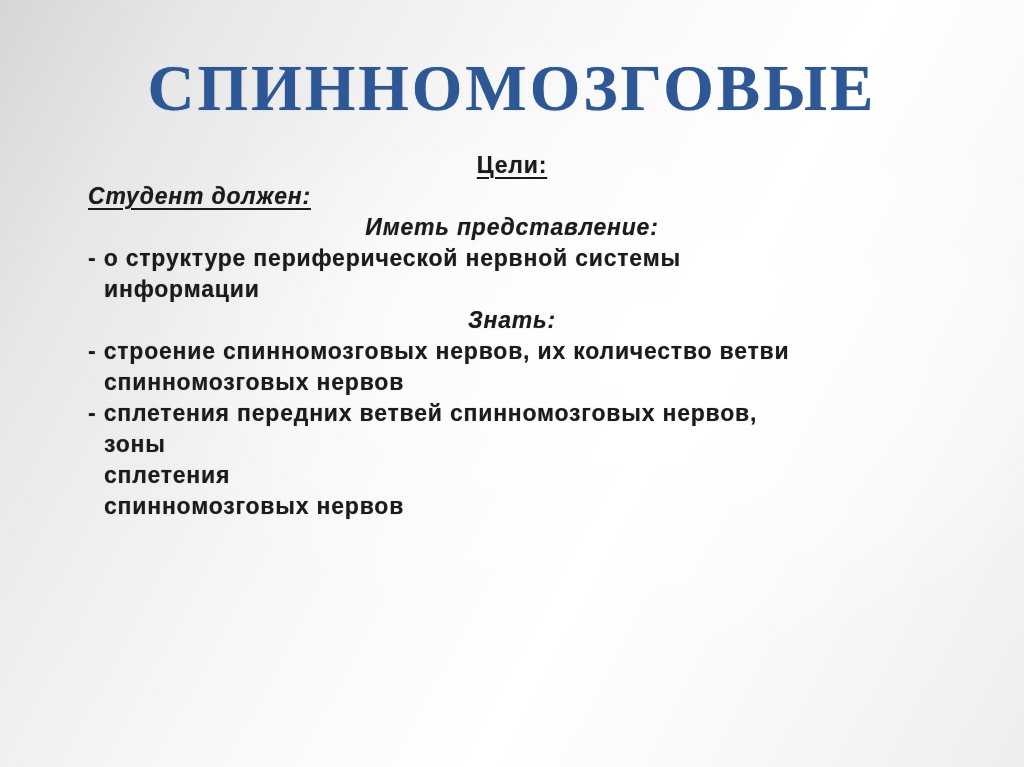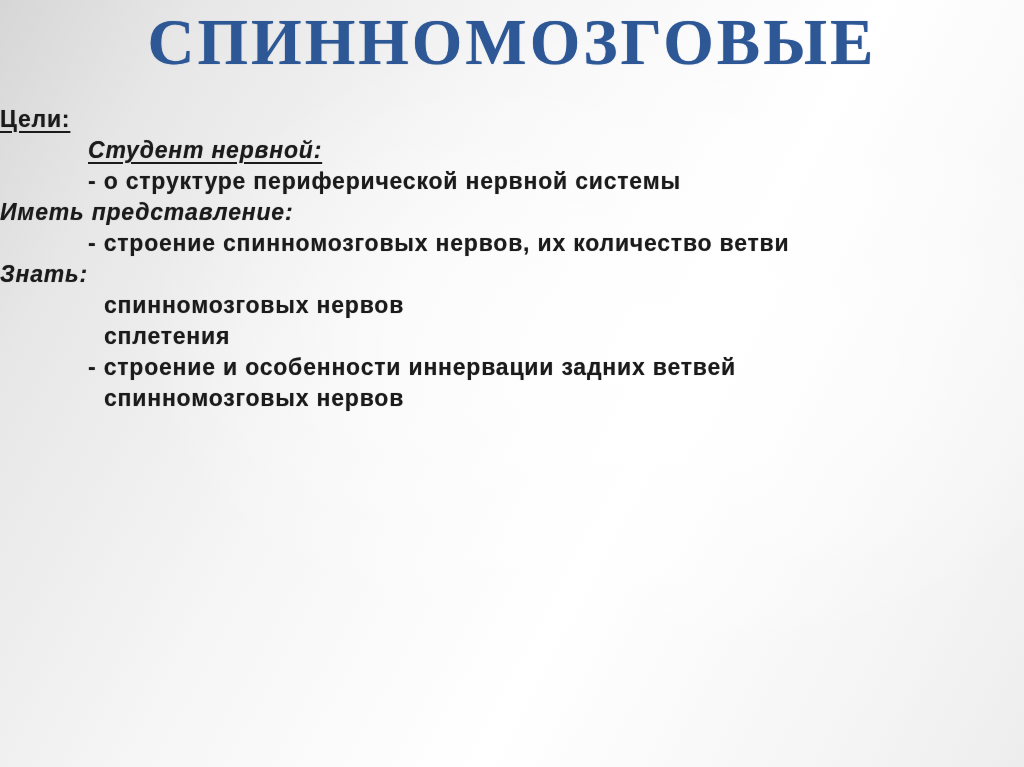--- a/index.html
+++ b/index.html
@@ -11,59 +11,62 @@
     position: relative;
     width: 1024px;
     height: 767px;
     overflow: hidden;
     background:
       radial-gradient(ellipse at 62% 45%, rgba(255,255,255,0.9) 0%, rgba(255,255,255,0) 55%),
       linear-gradient(118deg, #d6d6d6 0%, #e7e7e7 14%, #f6f6f6 38%, #ffffff 62%, #f4f4f4 88%, #ededed 100%);
     font-family: "Liberation Sans", sans-serif;
   }
   .title {
+    padding-top: 46px;
     text-align: center;
     font-family: "Liberation Serif", serif;
     font-weight: 700;
     font-size: 65px;
     line-height: 84px;
     letter-spacing: 3px;
     text-shadow: 0 0 1px rgba(45,87,150,0.55);
   }
   .content {
     padding-top: 20px;
     font-size: 23px;
     font-weight: 700;
     line-height: 31px;
     letter-spacing: 0.8px;
     text-shadow: 0 0 1px rgba(0,0,0,0.45);
   }
   .line { white-space: pre; }
   .line.left   { text-align: left; padding-left: 88px; }
   .line.indent { padding-left: 104px; }
-  .line.center { text-align: left; padding-left: 0; }
+  .line.center { text-align: center; padding-left: 0; }
   .line.italic { font-style: italic; }
   .line.underline {
     text-decoration: underline;
     text-decoration-thickness: 2px;
     text-underline-offset: 4px;
   }
 </style>
 </head>
 <body>
 
 <div class="slide">
   <div class="title" style="color: rgb(45, 87, 149);">
     <div class="title-line">СПИННОМОЗГОВЫЕ</div>
   </div>
   <div class="content" id="content" style="color: rgb(27, 27, 27);">
       <div class="line center underline">Цели:</div>
-      <div class="line left italic underline">Студент нервной:</div>
+      <div class="line left italic underline">Студент должен:</div>
+      <div class="line center italic">Иметь представление:</div>
       <div class="line left">- о структуре периферической нервной системы</div>
-      <div class="line center italic">Иметь представление:</div>
+      <div class="line left indent">информации</div>
+      <div class="line center italic">Знать:</div>
       <div class="line left">- строение спинномозговых нервов, их количество ветви</div>
-      <div class="line center italic">Знать:</div>
       <div class="line left indent">спинномозговых нервов</div>
+      <div class="line left">- сплетения передних ветвей спинномозговых нервов,</div>
+      <div class="line left indent">зоны</div>
       <div class="line left indent">сплетения</div>
-      <div class="line left">- строение и особенности иннервации задних ветвей</div>
       <div class="line left indent">спинномозговых нервов</div>
     </div>
 </div>
 
 </body></html>

